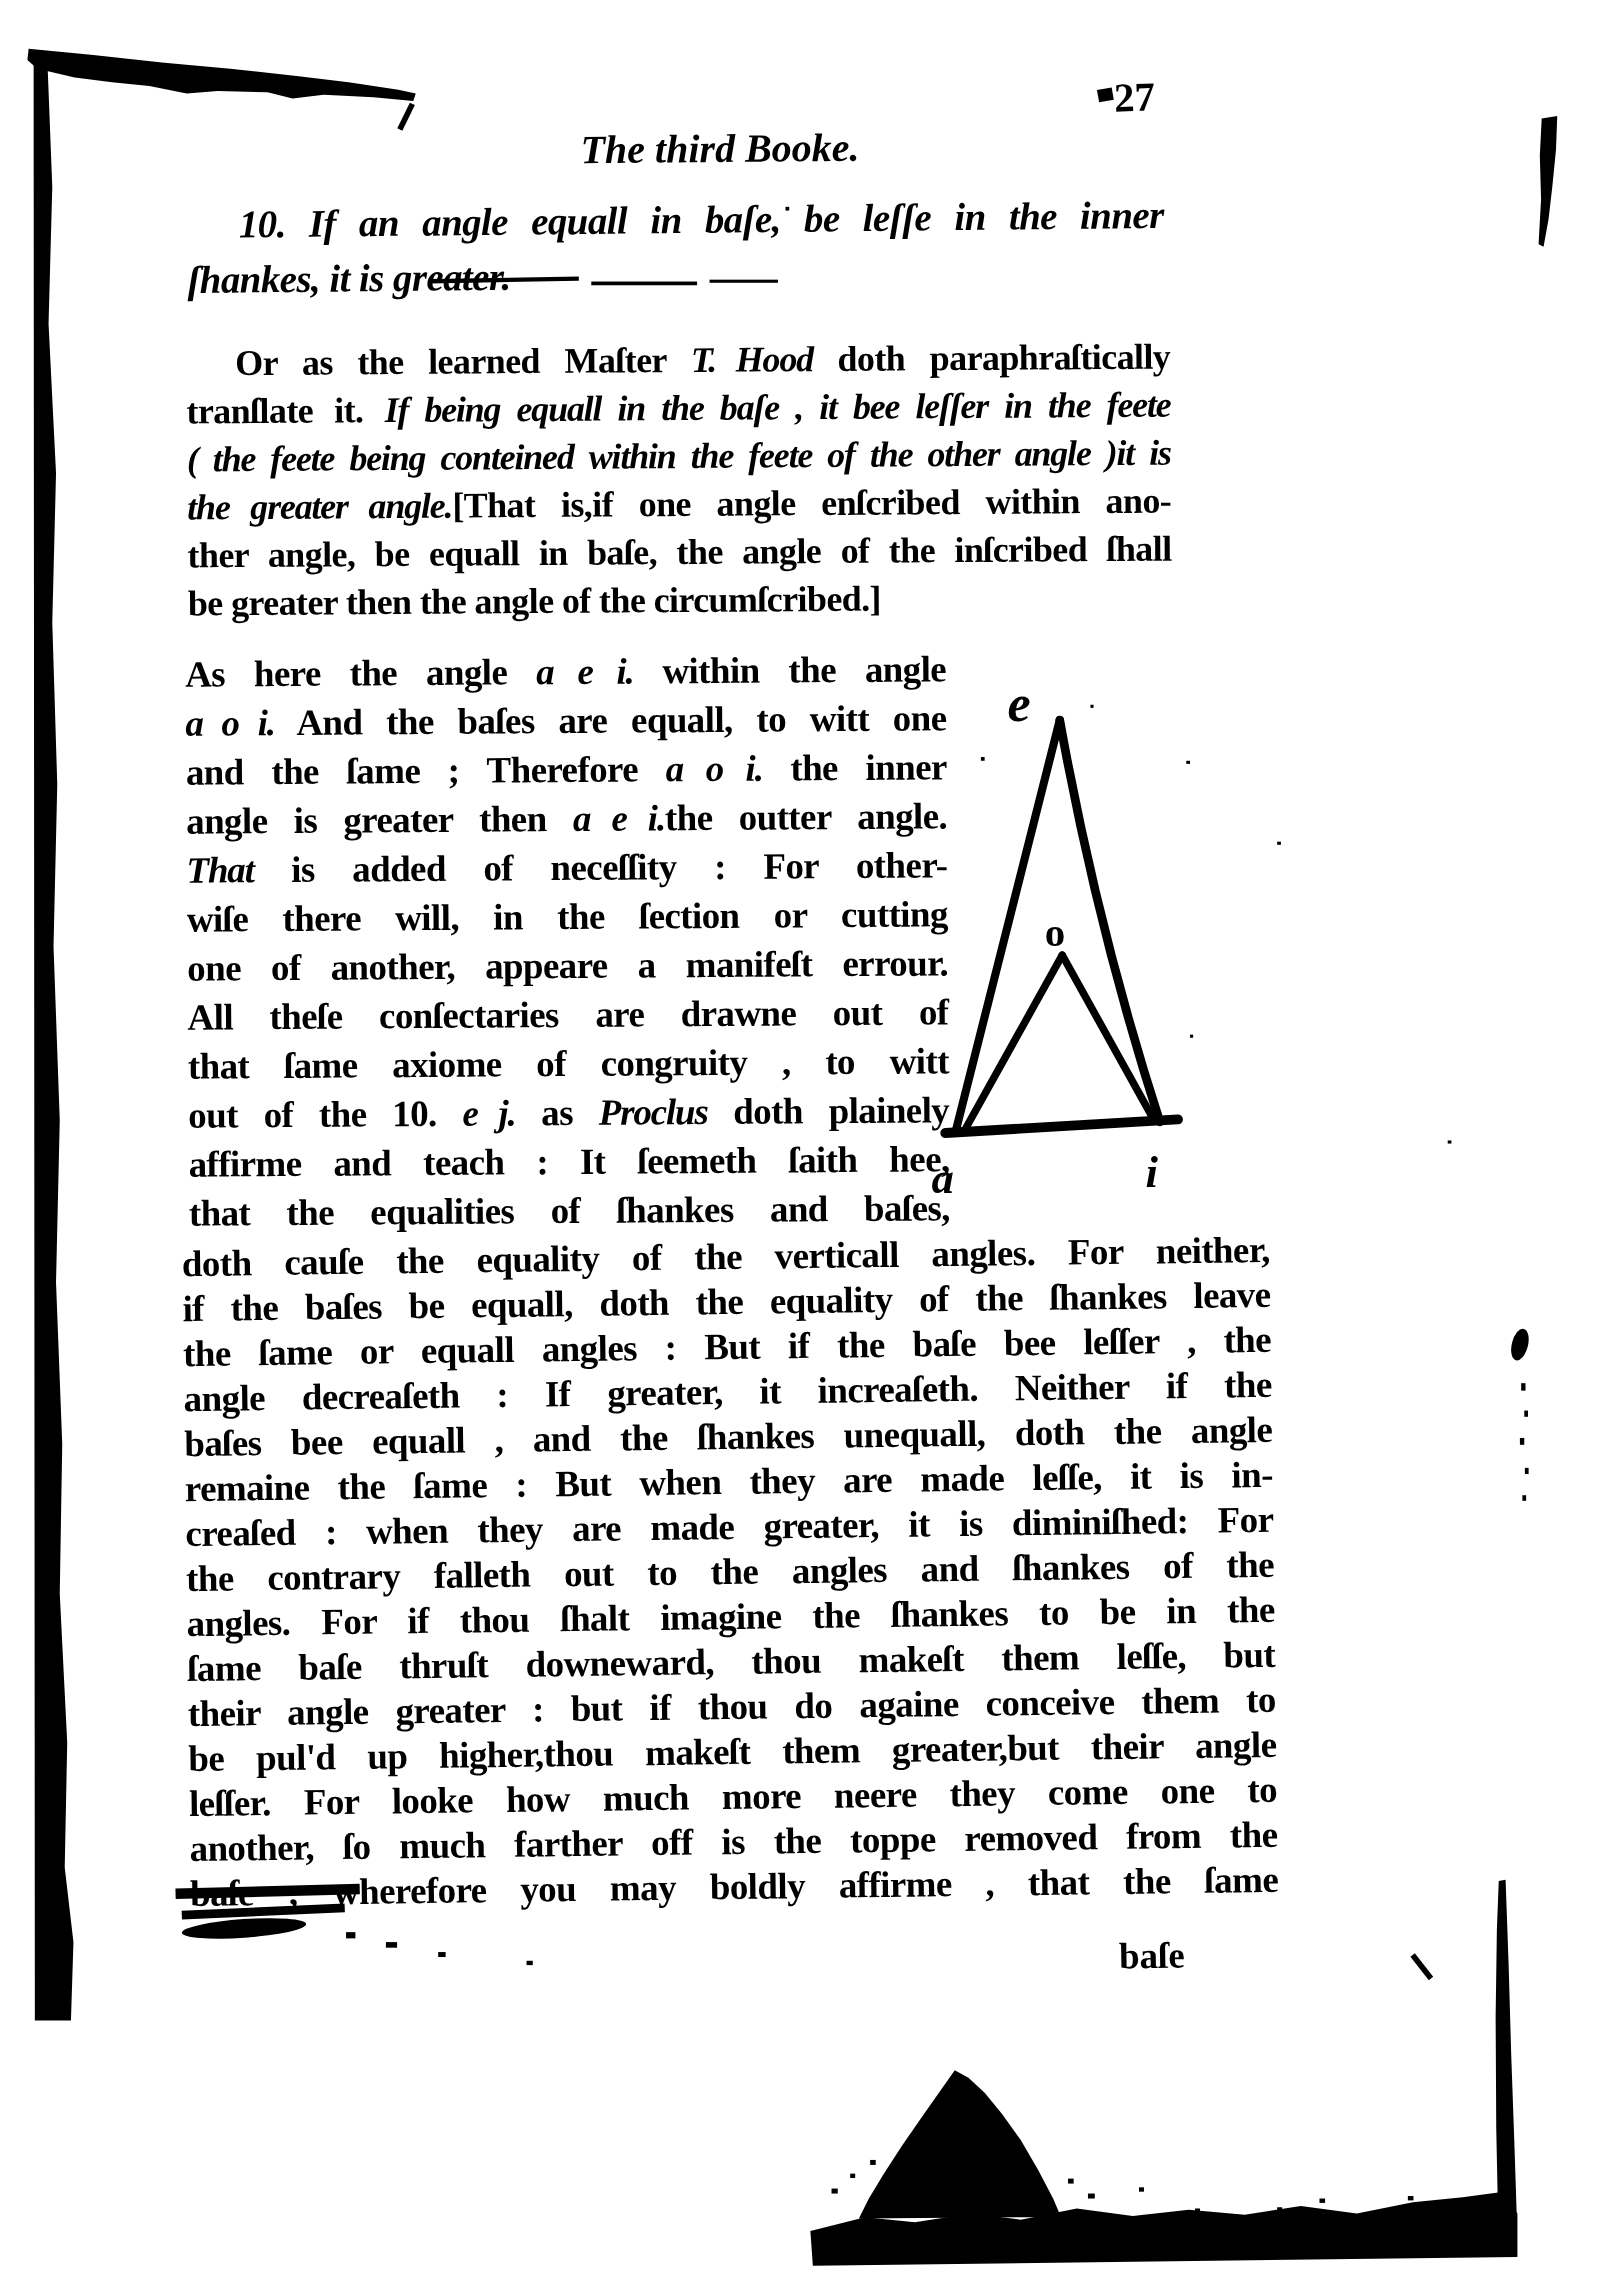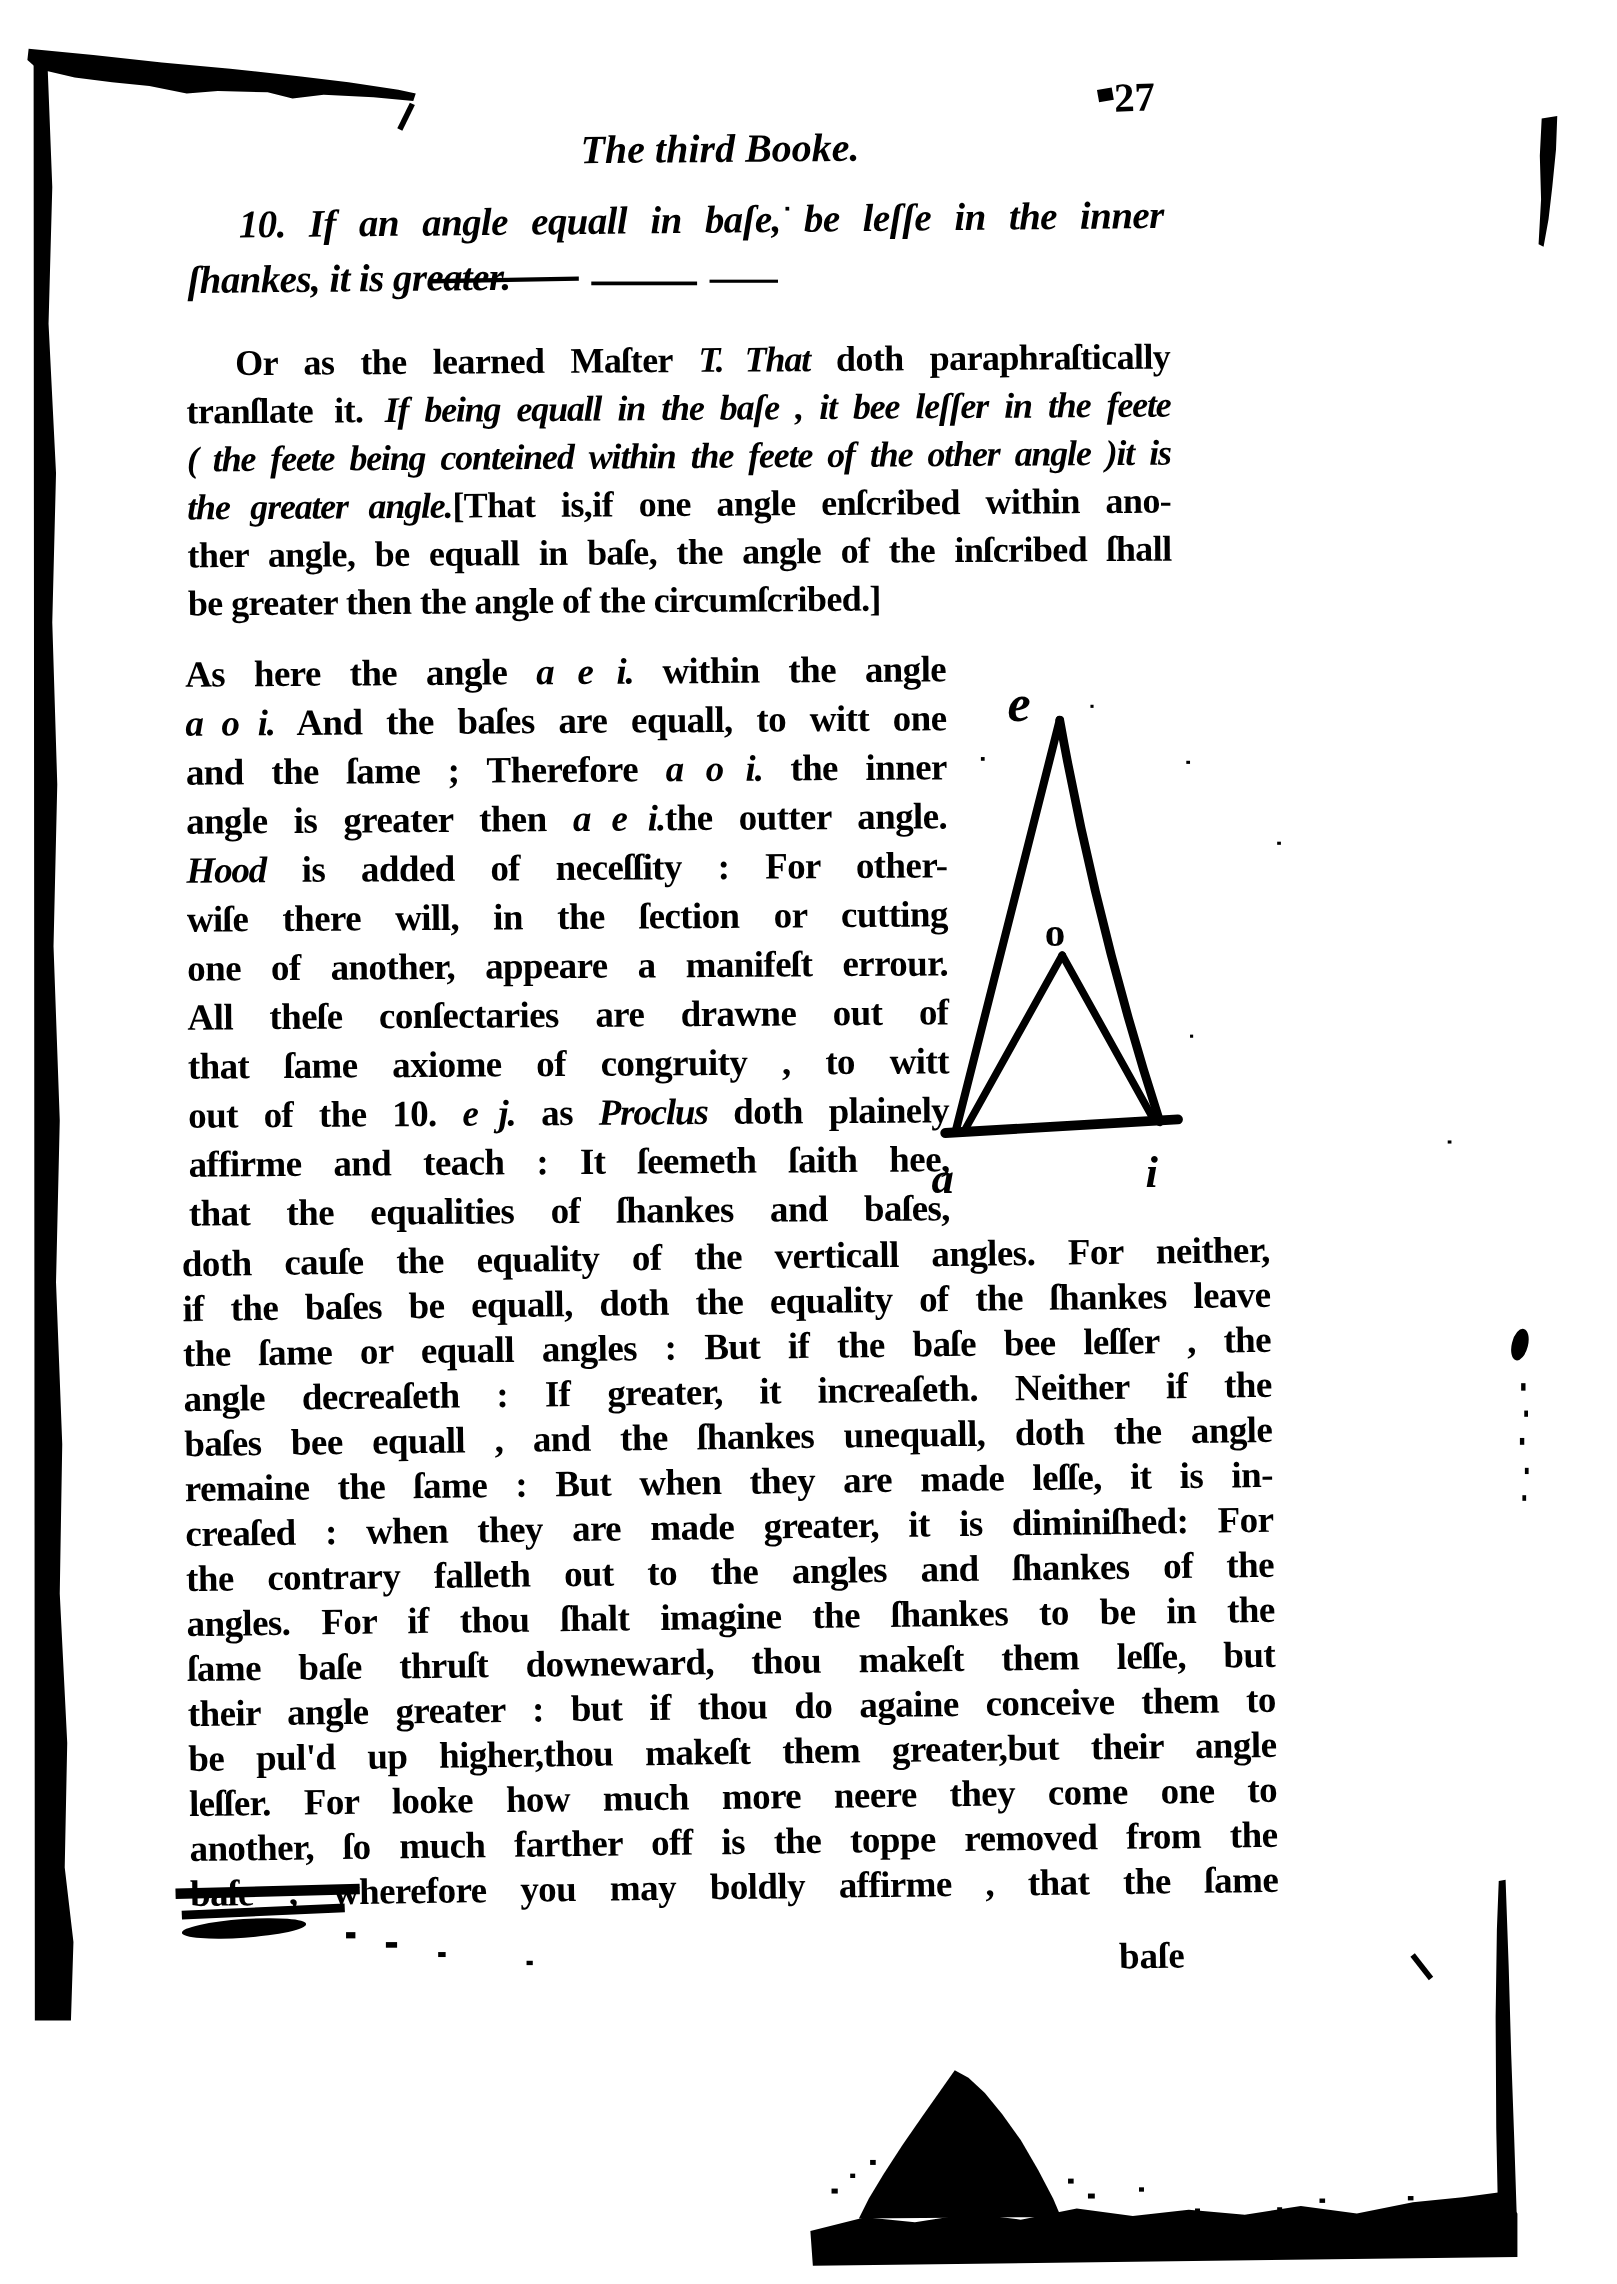--- a/index.html
+++ b/index.html
@@ -37,34 +37,34 @@
 
 <div class="abs" id="running-head">The third Booke.</div>
 <div class="abs" id="page-number">27</div>
 
 <div class="abs" id="heading">
   <div class="line h1">10. If an angle equall in baſe, be leſſe in the inner</div>
   <div class="line no-just">ſhankes, it is greater.</div>
 </div>
 
 <div class="abs" id="para1">
-  <div class="line"><span>Or as the learned Maſter </span><span class="it">T. That</span><span> doth paraphraſtically</span></div>
+  <div class="line"><span>Or as the learned Maſter </span><span class="it">T. Hood</span><span> doth paraphraſtically</span></div>
   <div class="line"><span>tranſlate it. </span><span class="it">If being equall in the baſe , it bee leſſer in the feete</span></div>
   <div class="line"><span class="it">( the feete being conteined within the feete of the other angle )it is</span></div>
   <div class="line"><span class="it">the greater angle.</span><span>[That is,if one angle enſcribed within ano-</span></div>
   <div class="line"><span>ther angle, be equall in baſe, the angle of the inſcribed ſhall</span></div>
   <div class="line no-just"><span>be greater then the angle of the circumſcribed.]</span></div>
 </div>
 
 <div class="abs" id="para2-narrow">
   <div class="line"><span>As here the angle </span><span class="it">a e i.</span><span> within the angle</span></div>
   <div class="line"><span class="it">a o i.</span><span> And the baſes are equall, to witt one</span></div>
   <div class="line"><span>and the ſame ; Therefore </span><span class="it">a o i.</span><span> the inner</span></div>
   <div class="line"><span>angle is greater then </span><span class="it">a e i.</span><span>the outter angle.</span></div>
-  <div class="line"><span class="it">Hood</span><span> is added of neceſſity : For other-</span></div>
+  <div class="line"><span class="it">That</span><span> is added of neceſſity : For other-</span></div>
   <div class="line"><span>wiſe there will, in the ſection or cutting</span></div>
   <div class="line"><span>one of another, appeare a manifeſt errour.</span></div>
   <div class="line"><span>All theſe conſectaries are drawne out of</span></div>
   <div class="line"><span>that ſame axiome of congruity , to witt</span></div>
   <div class="line"><span>out of the 10. </span><span class="it">e j.</span><span> as </span><span class="it">Proclus</span><span> doth plainely</span></div>
   <div class="line"><span>affirme and teach : It ſeemeth ſaith hee,</span></div>
   <div class="line"><span>that the equalities of ſhankes and baſes,</span></div>
 </div>
 
 <div class="abs" id="para2-wide">

